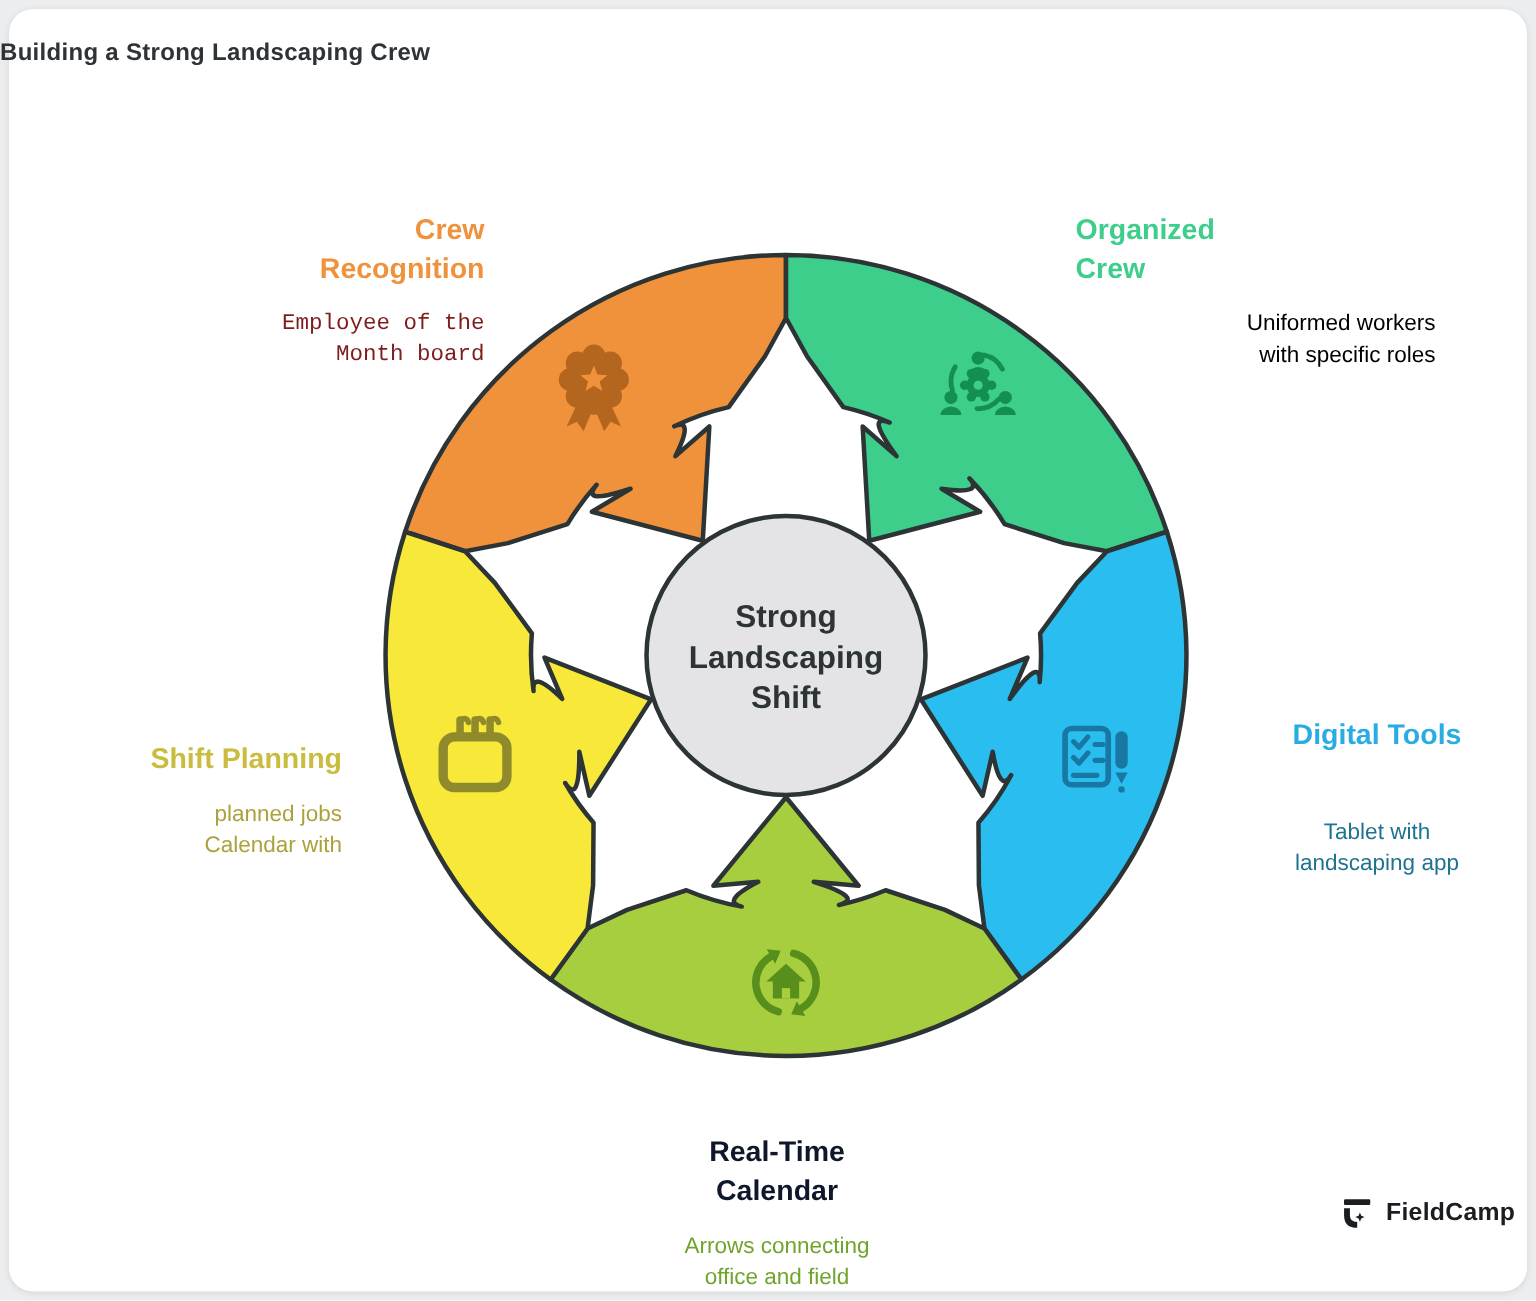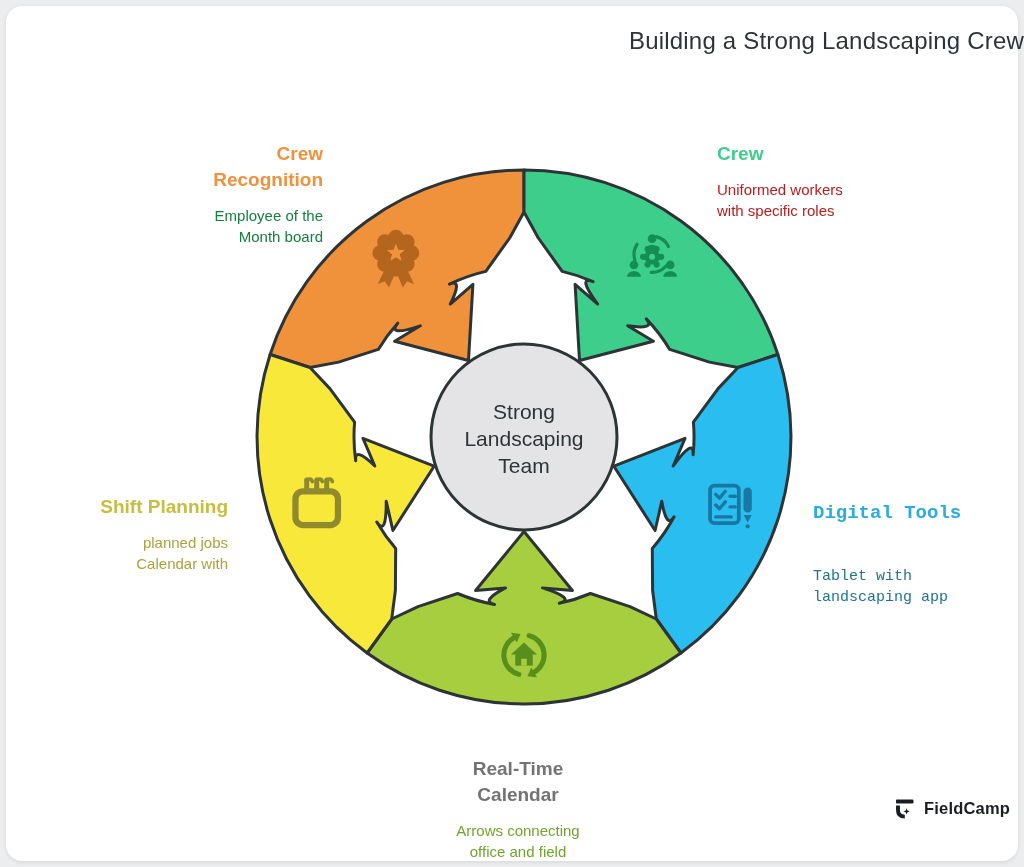--- a/index.html
+++ b/index.html
@@ -8,34 +8,34 @@
     background:#ecedee;
     font-family:"Liberation Sans","DejaVu Sans",sans-serif;
   }
   #card{
     position:absolute;inset:6px;background:#ffffff;border-radius:16px;
     box-shadow:0 1px 4px rgba(0,0,0,.10);
   }
   #stage{position:absolute;inset:0;}
   #wheel{position:absolute;left:0;top:0;}
   .diagram-title{
-    position:absolute;left:0;top:27px;width:100%;text-align:right;
-    font-size:24px;font-weight:normal;color:#2e3338;letter-spacing:.2px;
+    position:absolute;left:0;top:27px;width:100%;text-align:left;
+    font-size:16px;font-weight:bold;color:#2e3338;letter-spacing:.2px;
   }
   .label{position:absolute;}
   .label-heading{font-size:19px;line-height:26px;font-weight:bold;margin-top:20px;}
   .label-desc{font-size:15px;line-height:21px;margin-top:12px;font-weight:500;}
   .pos-crew-recognition{left:83px;top:121px;width:240px;text-align:right;}
   .pos-organized-crew{left:717px;top:121px;width:240px;text-align:left;}
-  .pos-digital-tools{left:813px;top:480px;width:210px;text-align:left;font-family:Liberation Mono, monospace;}
+  .pos-digital-tools{left:813px;top:458px;width:210px;text-align:center;}
   .pos-shift-planning{left:8px;top:474px;width:220px;text-align:right;}
   .pos-real-time-updates{left:398px;top:736px;width:240px;text-align:center;}
   .center-label{
     position:absolute;left:404px;top:398px;width:240px;text-align:center;
-    font-size:21px;line-height:27px;font-weight:normal;color:#2d3436;
+    font-size:21px;line-height:27px;font-weight:bold;color:#2d3436;
     pointer-events:none;
   }
   .brand{
     position:absolute;left:893px;top:796px;display:flex;align-items:center;gap:7px;
   }
   .brand-text{font-size:16.5px;font-weight:bold;color:#1b1e21;letter-spacing:.2px;text-align:center;}
 </style>
 </head>
 <body>
 
@@ -109,57 +109,58 @@
         <path d="M 0 -19.5 q 3.5 -2 4.5 1.2" fill="none" stroke="#8F8A2C" stroke-width="3" stroke-linecap="round"></path>
         <line x1="8" y1="-12" x2="8" y2="-19.5" stroke="#8F8A2C" stroke-width="4" stroke-linecap="round"></line>
         <path d="M 8 -19.5 q 3.5 -2 4.5 1.2" fill="none" stroke="#8F8A2C" stroke-width="3" stroke-linecap="round"></path>
       </g>
       <circle cx="524" cy="437" r="93" fill="#e4e4e6" stroke="#2d3436" stroke-width="3"></circle>
     </svg>
 
   <div class="center-label" style="color: rgb(45, 52, 54);">
     <div>Strong</div>
     <div>Landscaping</div>
-    <div>Team</div>
+    <div>Shift</div>
   </div>
 
   <div class="label pos-crew-recognition">
     <div class="label-heading" style="color: rgb(240, 145, 60);">
       <div>Crew</div>
       <div>Recognition</div>
     </div>
-    <div class="label-desc" style="color: #15803d;">
+    <div class="label-desc" style="color: #7f1d1d; font-family: Liberation Mono, monospace;">
       <div>Employee of the</div>
       <div>Month board</div>
     </div>
   </div>
 
   <div class="label pos-organized-crew">
     <div class="label-heading" style="color: rgb(62, 206, 140);">
+      <div>Organized</div>
       <div>Crew</div>
     </div>
-    <div class="label-desc" style="color: #b91c1c;">
+    <div class="label-desc" style="color: #000000; text-align: right;">
       <div>Uniformed workers</div>
       <div>with specific roles</div>
     </div>
   </div>
 
   <div class="label pos-digital-tools">
     <div class="label-heading" style="color: rgb(41, 172, 226);">
       <div>Digital Tools</div>
       <div></div>
     </div>
     <div class="label-desc" style="color: rgb(31, 115, 144); margin-top: 40px;">
       <div>Tablet with</div>
       <div>landscaping app</div>
     </div>
   </div>
 
   <div class="label pos-real-time-updates">
-    <div class="label-heading" style="color: #737373;">
+    <div class="label-heading" style="color: #0f172a;">
       <div>Real-Time</div>
       <div>Calendar</div>
     </div>
     <div class="label-desc" style="color: rgb(112, 164, 44);">
       <div>Arrows connecting</div>
       <div>office and field</div>
     </div>
   </div>
 
   <div class="label pos-shift-planning">

